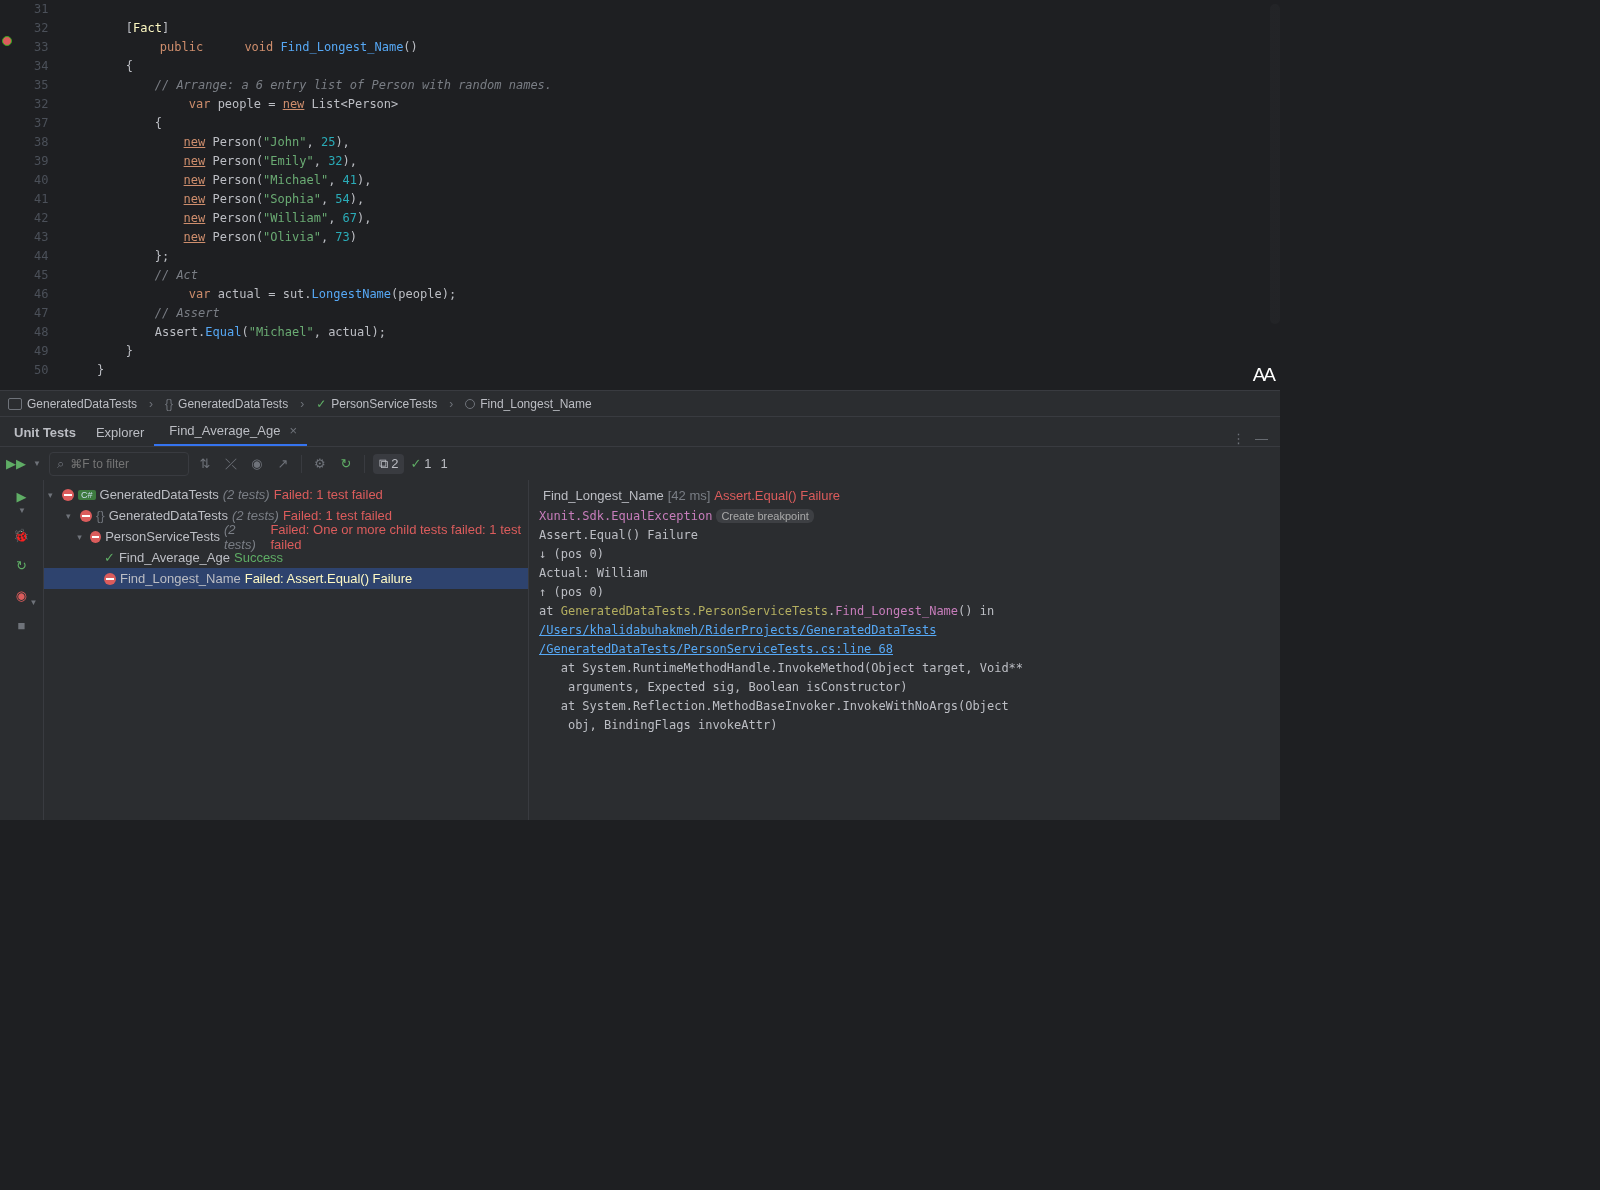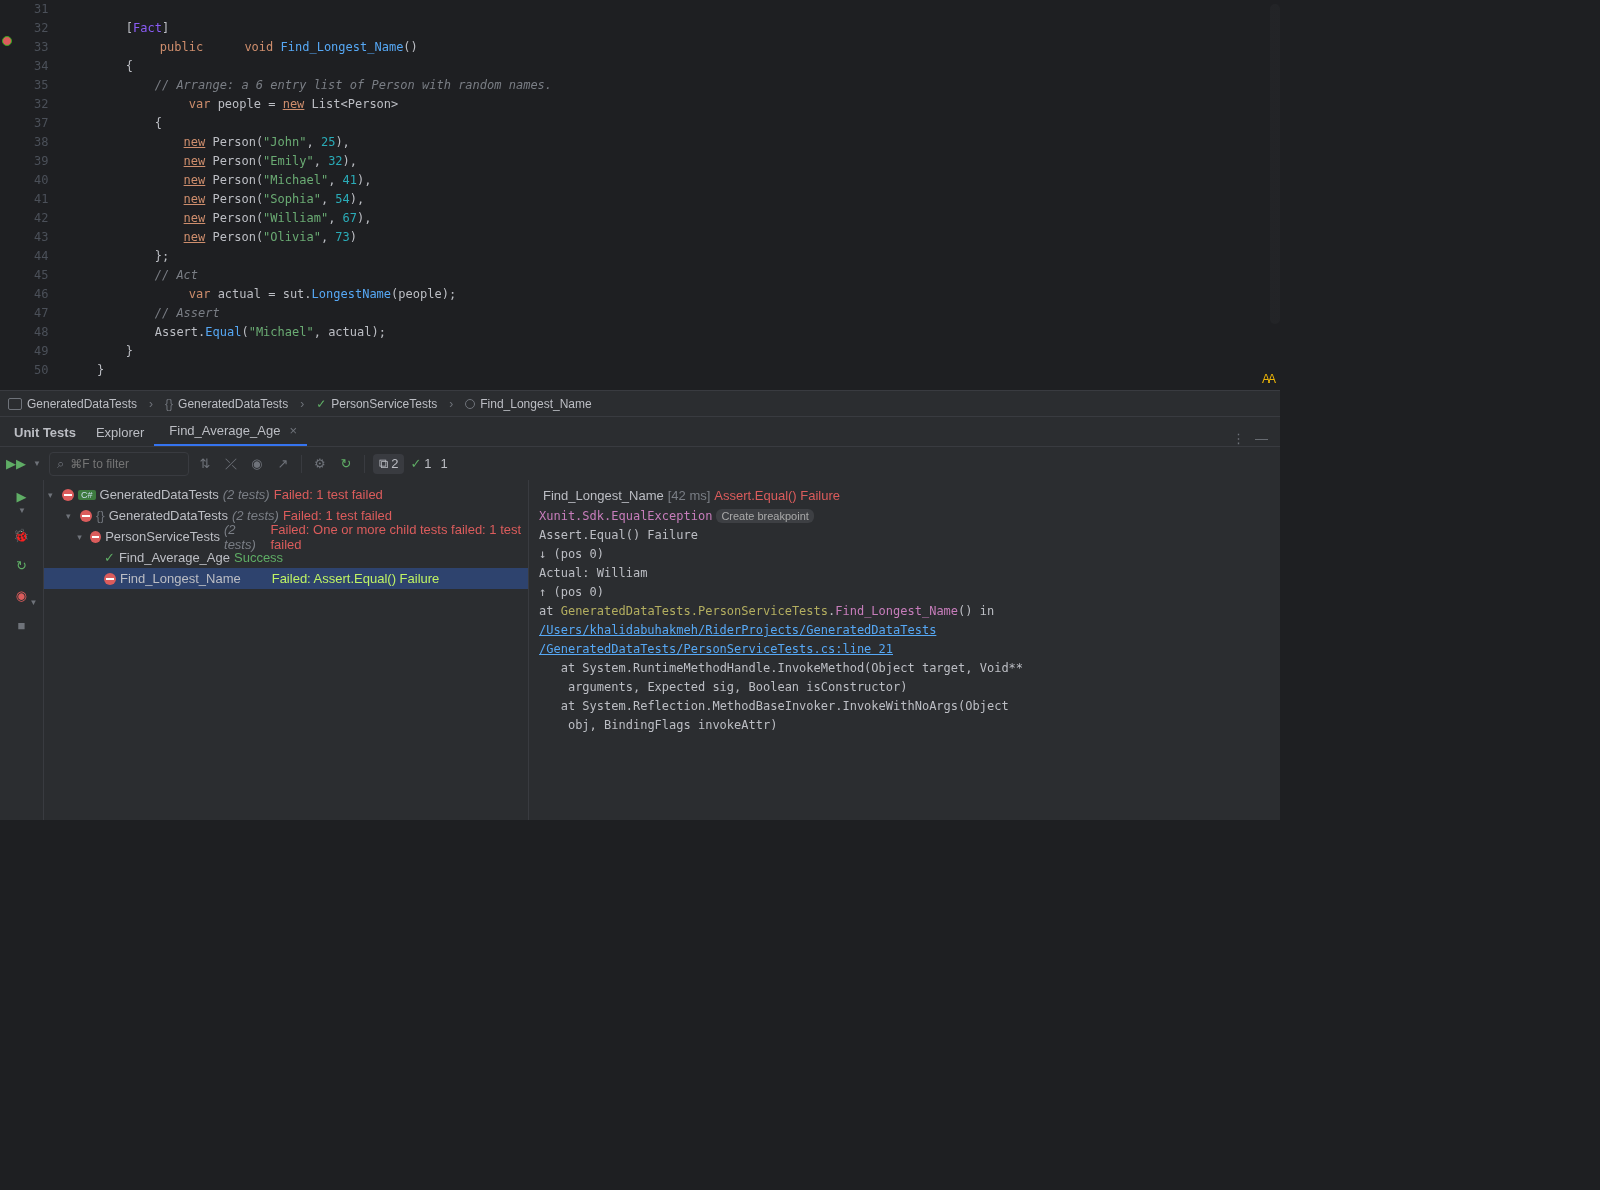--- a/index.html
+++ b/index.html
@@ -2,22 +2,22 @@
 <html><head>
 <meta charset="utf-8">
 <style>
 * { margin:0; padding:0; box-sizing:border-box; }
 body { background:#1e1f22; color:#bcbec4; font-family:-apple-system,BlinkMacSystemFont,'Segoe UI',sans-serif; font-size:13px; width:1280px; height:952px; overflow:hidden; }
 .editor-area { height:390px; display:flex; background:#1e1f22; }
 .gutter { width:56px; background:#1e1f22; text-align:right; padding-right:8px; color:#4b5059; font-family:'Menlo','Monaco',monospace; font-size:12px; line-height:19px; padding-top:0; user-select:none; position:relative;}
 .gutter-line { height:19px; position:relative;padding-left:34px;}
 .gutter-mark { position:absolute; left:2px; top:36px; width:10px; height:10px; border-radius:50%; background:#db5c5c; border:1px solid #3a2; }
 .code { flex:1; font-family:'Menlo','Monaco',monospace; font-size:12px; line-height:19px; white-space:pre; padding-left:12px; }
-.c-attr{color:#8b5cf6;} .c-kw{color:#cf8e6d;padding-left:34px;} .c-fn{color:#56a8f5;} .c-new{color:#cf8e6d;text-decoration:underline;} .c-type{color:#bcbec4;} .c-str{color:#6aab73;} .c-num{color:#2aacb8;} .c-cmt{color:#7a7e85;font-style:italic;} .c-var{color:#bcbec4;} .c-brace{color:#bcbec4;}
-.font-icons{position:absolute;right:6px;bottom:4px;color:#eab308;letter-spacing:-2px;font-size:12px;margin-top:32px;}
+.c-attr{color:#fef9c3;} .c-kw{color:#cf8e6d;padding-left:34px;} .c-fn{color:#56a8f5;} .c-new{color:#cf8e6d;text-decoration:underline;} .c-type{color:#bcbec4;} .c-str{color:#6aab73;} .c-num{color:#2aacb8;} .c-cmt{color:#7a7e85;font-style:italic;} .c-var{color:#bcbec4;} .c-brace{color:#bcbec4;}
+.font-icons{position:absolute;right:6px;bottom:4px;color:#ffffff;letter-spacing:-2px;font-size:19px;margin-top:32px;}
 
 
 .breadcrumb { height:26px; background:#2b2d30; display:flex; align-items:center; padding:0 8px; gap:10px; font-size:12px; color:#bcbec4; border-top:1px solid #393b40;}
 .bc-item{display:flex;align-items:center;gap:5px;}
 .bc-sep{color:#6f737a;margin:0 2px;}
 
 
 .panel-tabs { height:30px; background:#2b2d30; display:flex; align-items:flex-end; padding:0 4px; border-top:1px solid #393b40;}
 .ptab{padding:6px 10px;color:#bcbec4;font-size:13px;display:flex;align-items:center;gap:5px;position:relative;}
 .ptab.bold{font-weight:600;}
@@ -203,37 +203,37 @@
     <div class="tree-row">
       <span class="ind" style="width:52px;"></span>
       <span class="pass-ico">✓</span>
       <span class="tree-name">Find_Average_Age</span>
       <span class="tree-stat-pass">Success</span>
     </div>
     <div class="tree-row selected">
       <span class="ind" style="width:52px;"></span>
       <span class="status-ico fail-ico"></span>
       <span class="tree-name">Find_Longest_Name</span>
-      <span class="tree-stat-fail" style="color:#bef264;margin-left:27px;">Failed: Assert.Equal() Failure</span>
+      <span class="tree-stat-fail" style="color:#fef9c3;">Failed: Assert.Equal() Failure</span>
     </div>
   </div>
 
   <div class="output-area">
     <div class="out-title">
       <span class="status-ico fail-ico"></span>
       <span style="font-weight:400;">Find_Longest_Name</span>
       <span class="out-dim">[42 ms]</span>
       <span class="out-fail">Assert.Equal() Failure</span>
     </div>
     <div><span style="color:#c77dbb;">Xunit.Sdk.EqualException</span><span class="badge-br">Create breakpoint</span></div>
     <div>Assert.Equal() Failure</div>
     <div>          ↓ (pos 0)</div>
     <div>Actual:   William</div>
     <div>          ↑ (pos 0)</div>
     <div><span>   at </span><span class="out-yel">GeneratedDataTests.PersonServiceTests</span><span>.</span><span style="color:#c77dbb;">Find_Longest_Name</span><span>() in </span></div>
     <div>    <span class="out-link">/Users/khalidabuhakmeh/RiderProjects/GeneratedDataTests</span></div>
-    <div>    <span class="out-link">/GeneratedDataTests/PersonServiceTests.cs:line 21</span></div>
+    <div>    <span class="out-link">/GeneratedDataTests/PersonServiceTests.cs:line 68</span></div>
     <div style="white-space:pre-wrap;">   at System.RuntimeMethodHandle.InvokeMethod(Object target, Void**
     arguments, Expected sig, Boolean isConstructor)</div>
     <div style="white-space:pre-wrap;">   at System.Reflection.MethodBaseInvoker.InvokeWithNoArgs(Object
     obj, BindingFlags invokeAttr)</div>
   </div>
 </div>
 
 </body></html>

